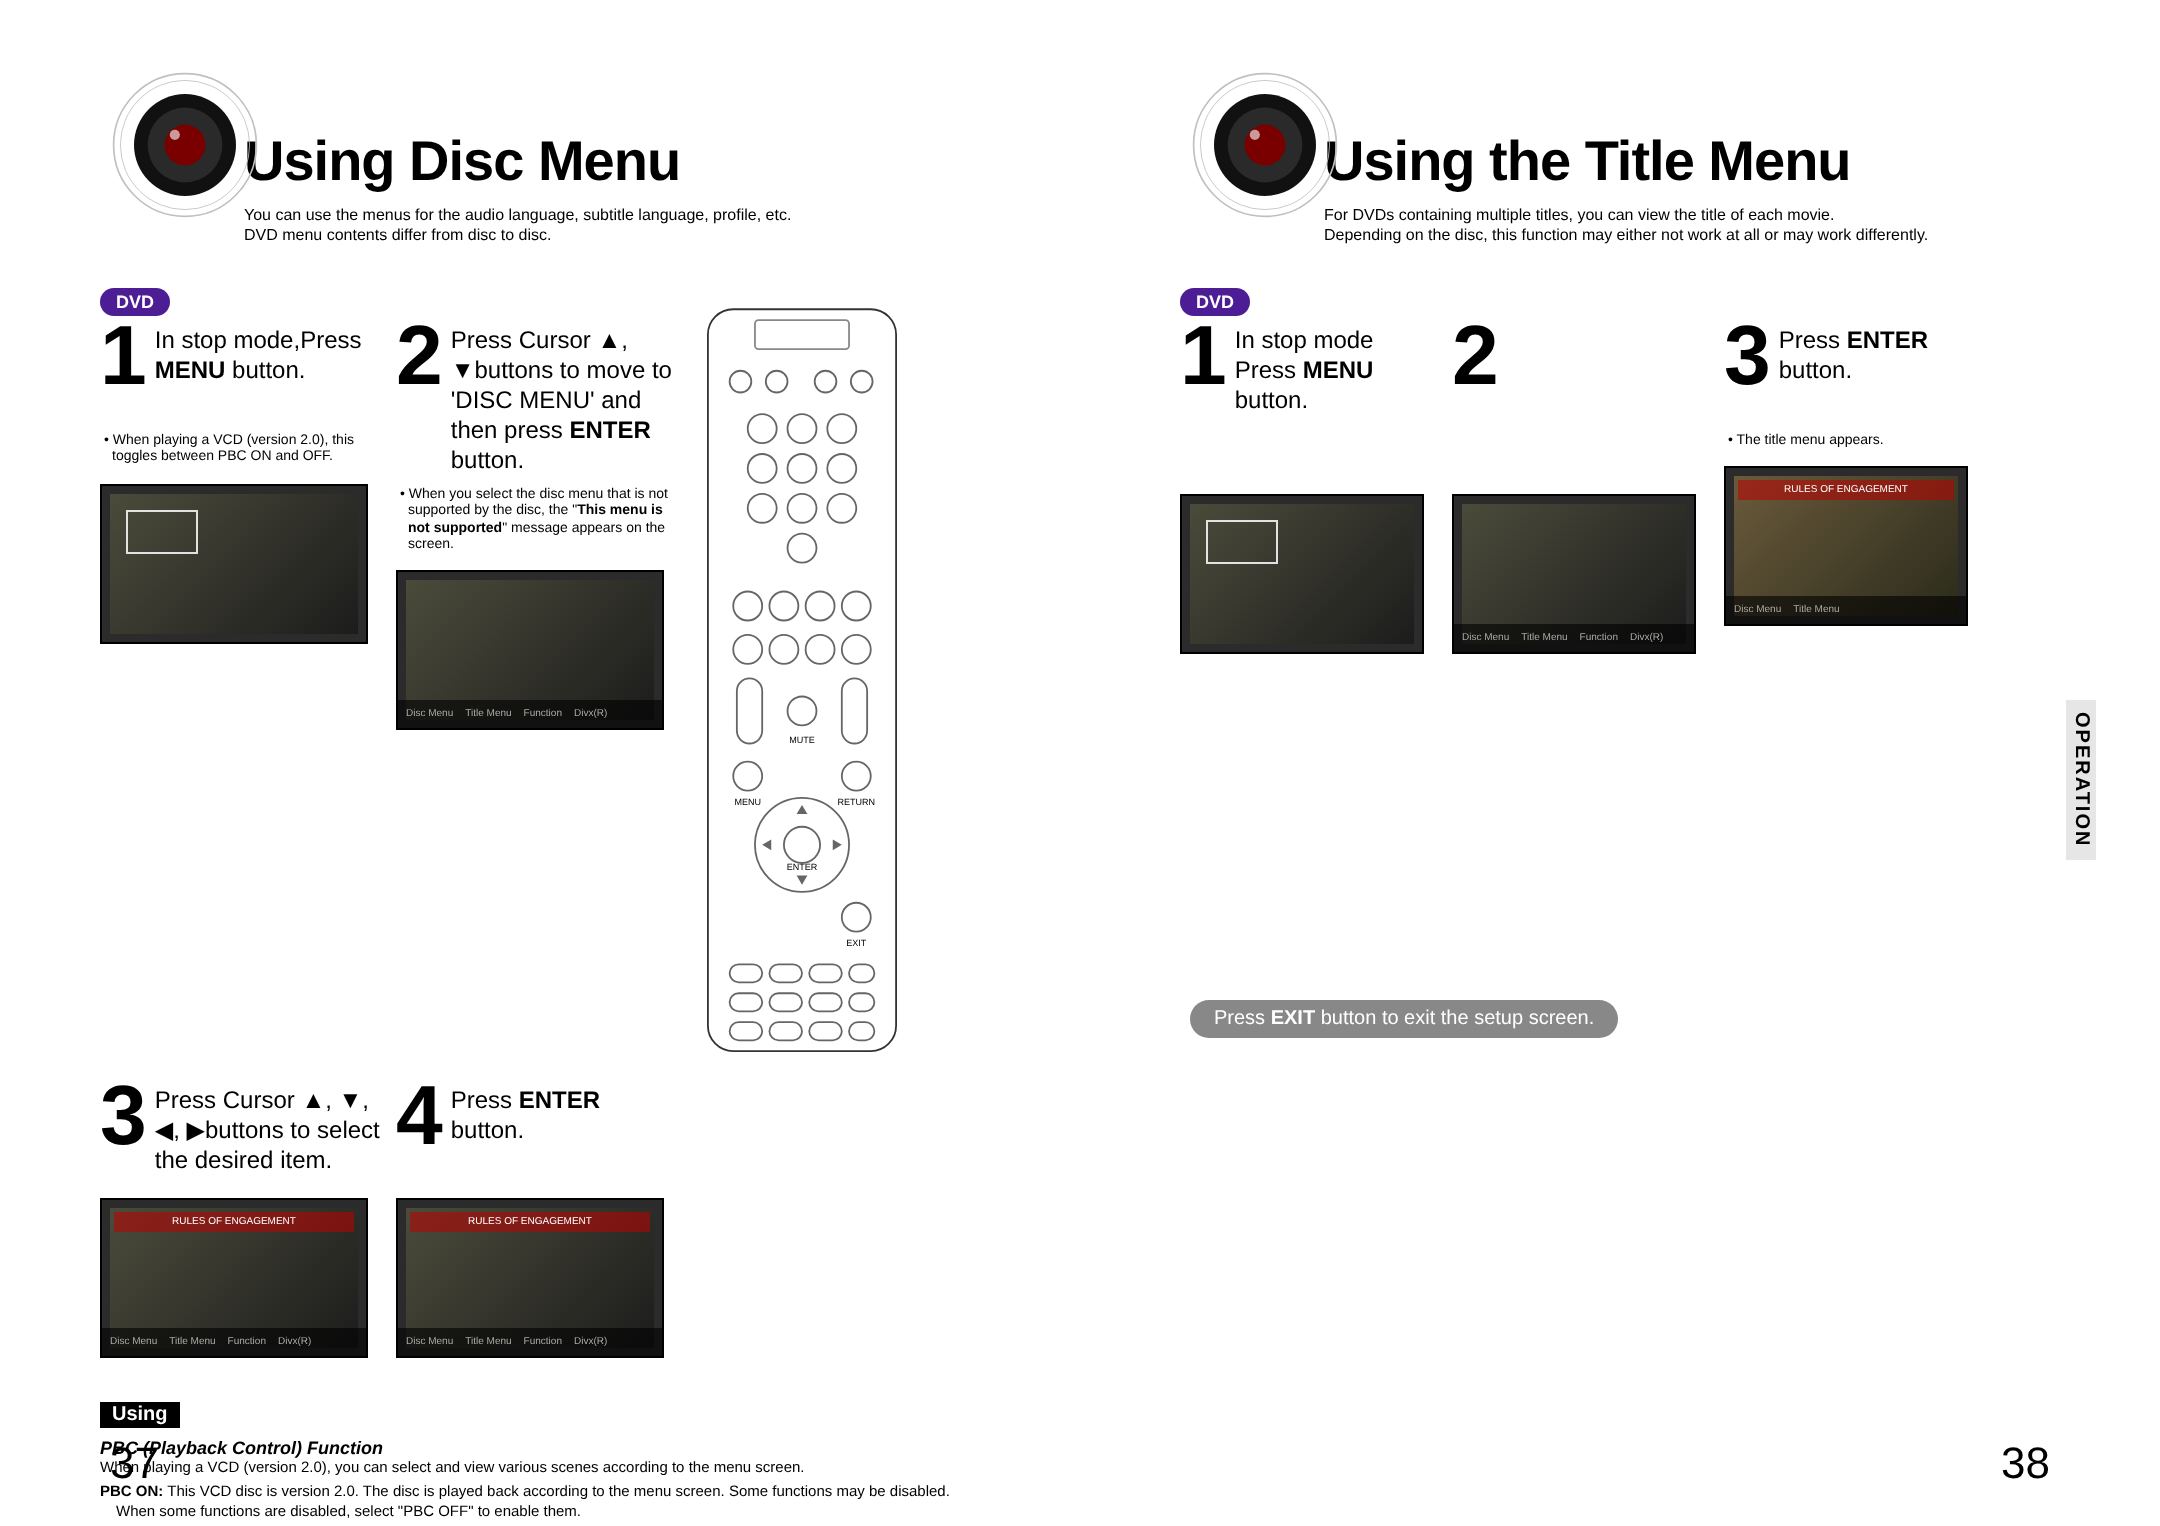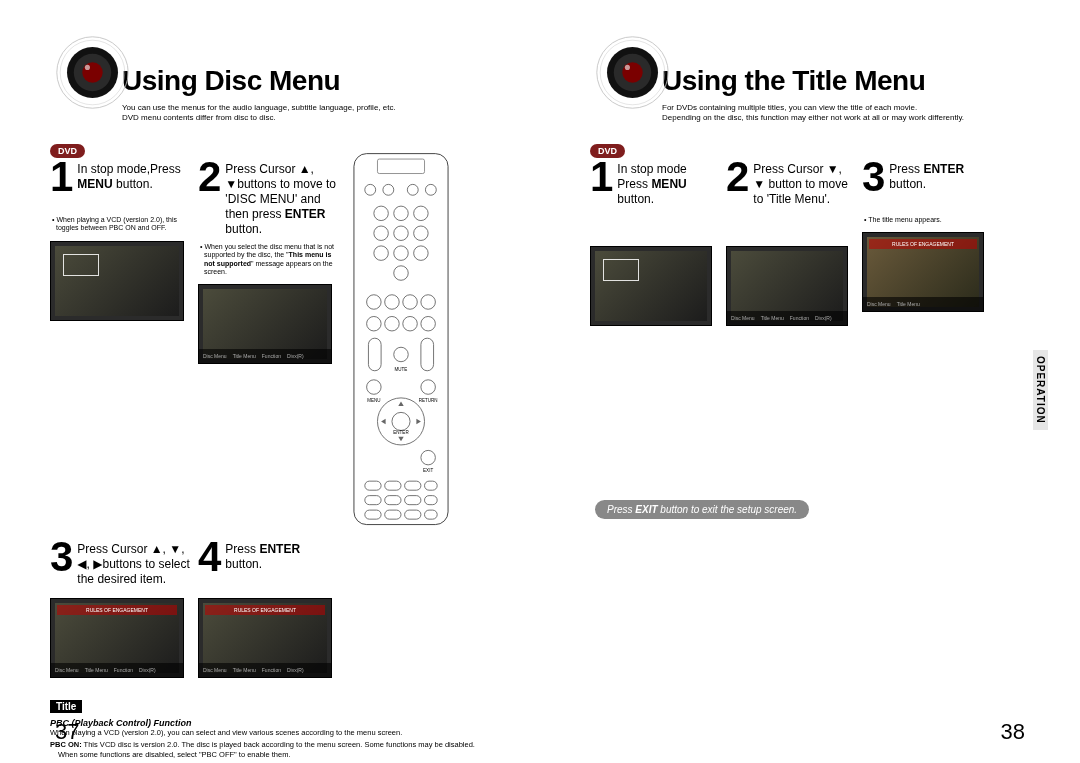--- a/index.html
+++ b/index.html
@@ -3,40 +3,40 @@
 <meta charset="utf-8">
 <style>
   * { box-sizing: border-box; margin: 0; padding: 0; }
   body { font-family: Arial, Helvetica, sans-serif; background: #fff; color: #000; width: 1080px; height: 763px; position: relative; }
   .spread { display: flex; width: 1080px; height: 601px; }
   .page { width: 540px; height: 763px; padding: 20px 50px 20px 50px; position: relative; }
   .speaker-icon { position: absolute; top: 30px; left: 50px; }
   .speaker-svg { width: 85px; height: 85px; }
   .page-title { font-size: 28px; font-weight: bold; margin-left: 72px; margin-top: 45px; letter-spacing: -0.5px; }
   .page-subtitle { font-size: 8px; margin-left: 72px; margin-top: 6px; line-height: 1.3; max-width: 380px; }
-  .dvd-badge { display:inline-block; background: #7f1d1d; color: #fff; border-radius: 8px; padding: 2px 8px; font-size: 9px; font-weight: bold; margin-top: 20px; }
+  .dvd-badge { display:inline-block; background: #4c1d95; color: #fff; border-radius: 8px; padding: 2px 8px; font-size: 9px; font-weight: bold; margin-top: 20px; }
   .step-cell { width: 140px; }
   .step-head { display: flex; align-items: flex-start; gap: 4px; min-height: 52px; }
   .step-num { font-size: 42px; font-weight: bold; line-height: 0.9; }
   .step-text { font-size: 12px; line-height: 1.25; padding-top: 4px; }
   .step-bullet { font-size: 7px; line-height: 1.2; margin-top: 6px; padding-left: 6px; text-indent: -4px; }
   .step-img { width: 134px; height: 80px; background: #2b2b2b; border: 1px solid #000; margin-top: 8px; position: relative; overflow: hidden; }
   .step-img-inner { position:absolute; inset:4px; background: linear-gradient(135deg,#4b4b3b,#1c1c1c); }
   .step-img .label-bar { position:absolute; bottom:0; left:0; right:0; height:14px; background: rgba(0,0,0,0.6); font-size:5px; color:#aaa; display:flex; align-items:center; gap:6px; padding-left:4px; }
   .remote-slot { width: 110px; height: 380px; }
   .remote-svg { width: 110px; height: 380px; }
   .note-badge { display:inline-block; background:#000; color:#fff; font-size:10px; padding:1px 6px; font-weight:bold; }
   .note-title { font-size: 9px; font-weight: bold; margin-top: 4px; font-style: italic; }
   .note-body { font-size: 7.5px; line-height: 1.25; }
   .note-body b { font-weight: bold; }
   .page-number { position: absolute; bottom: 18px; font-size: 22px; }
   .page-left .page-number { left: 55px; }
   .page-right .page-number { right: 55px; }
   .section-tab { position: absolute; right: 32px; top: 350px; writing-mode: vertical-rl; font-size: 10px; font-weight: bold; letter-spacing: 1px; background: #e6e6e6; padding: 6px 2px; }
-  .exit-pill { background: #888; color: #fff; border-radius: 11px; padding: 4px 12px; font-size: 10px; display: inline-block; margin-top: 30px; position: absolute; left: 55px; top: 470px; font-style: italic; }
+  .exit-pill { background: #888; color: #fff; border-radius: 11px; padding: 4px 12px; font-size: 10px; display: inline-block; margin-top: 30px; position: absolute; left: 55px; top: 470px; }
   .step-row { display:flex; gap:8px; }
 </style>
 </head>
 <body>
 
 <div class="spread">
 
   <div class="page page-left">
     <div class="speaker-icon">
       <svg class="speaker-svg" viewBox="0 0 100 100">
@@ -195,21 +195,21 @@
             <span>Disc Menu</span>
             <span>Title Menu</span>
             <span>Function</span>
             <span>Divx(R)</span>
           </div>
         </div>
       </div>
     </div>
 
     <div style="margin-top:18px;">
-      <span class="note-badge">Title</span>
+      <span class="note-badge">Using</span>
       <div class="note-title">PBC (Playback Control) Function</div>
       <div class="note-body">When playing a VCD (version 2.0), you can select and view various scenes according to the menu screen.</div>
       <div class="note-body" style="margin-top:3px;padding-left:8px;text-indent:-8px;">
         <b>PBC ON:</b><span> This VCD disc is version 2.0. The disc is played back according to the menu screen. Some functions may be disabled. When some functions are disabled, select "PBC OFF" to enable them.</span>
       </div>
       <div class="note-body" style="margin-top:3px;padding-left:8px;text-indent:-8px;">
         <b>PBC OFF:</b><span> This VCD disc is version 1.1. The disc is played back in the same way as with a music CD.</span>
       </div>
     </div>
 
@@ -243,21 +243,20 @@
         </div>
         <div class="step-bullet" style="min-height:22px;"></div>
         <div class="step-img" style="width:122px;">
           <div class="step-img-inner"></div>
           <div style="position:absolute;top:12px;left:12px;width:36px;height:22px;border:1px solid rgba(255,255,255,0.85);"></div>
         </div>
       </div>
       <div class="step-cell" style="width:128px;">
         <div class="step-head">
           <div class="step-num">2</div>
-          <div class="step-text">Press Cursor ▼, ▼ button to move to 'Title Menu'.</div>
         </div>
         <div class="step-bullet" style="min-height:22px;"></div>
         <div class="step-img" style="width:122px;">
           <div class="step-img-inner"></div>
           <div class="label-bar">
             <span>Disc Menu</span>
             <span>Title Menu</span>
             <span>Function</span>
             <span>Divx(R)</span>
           </div>

